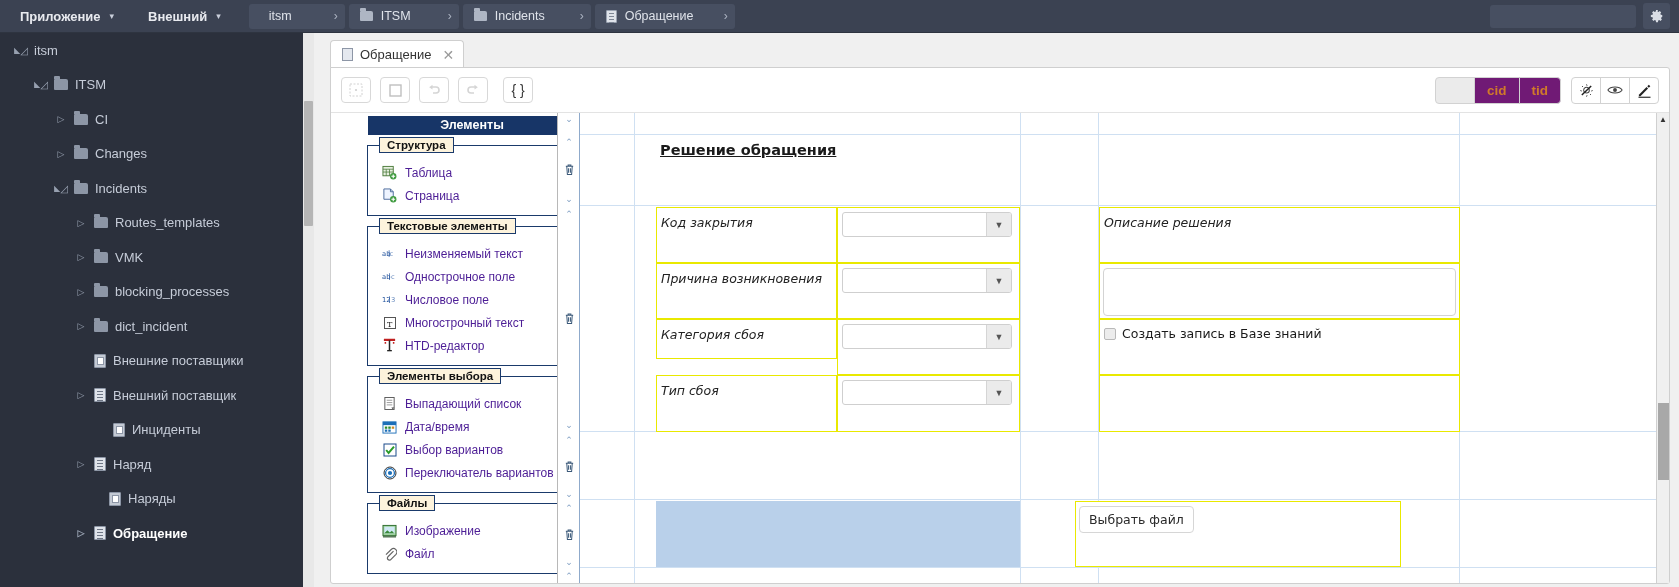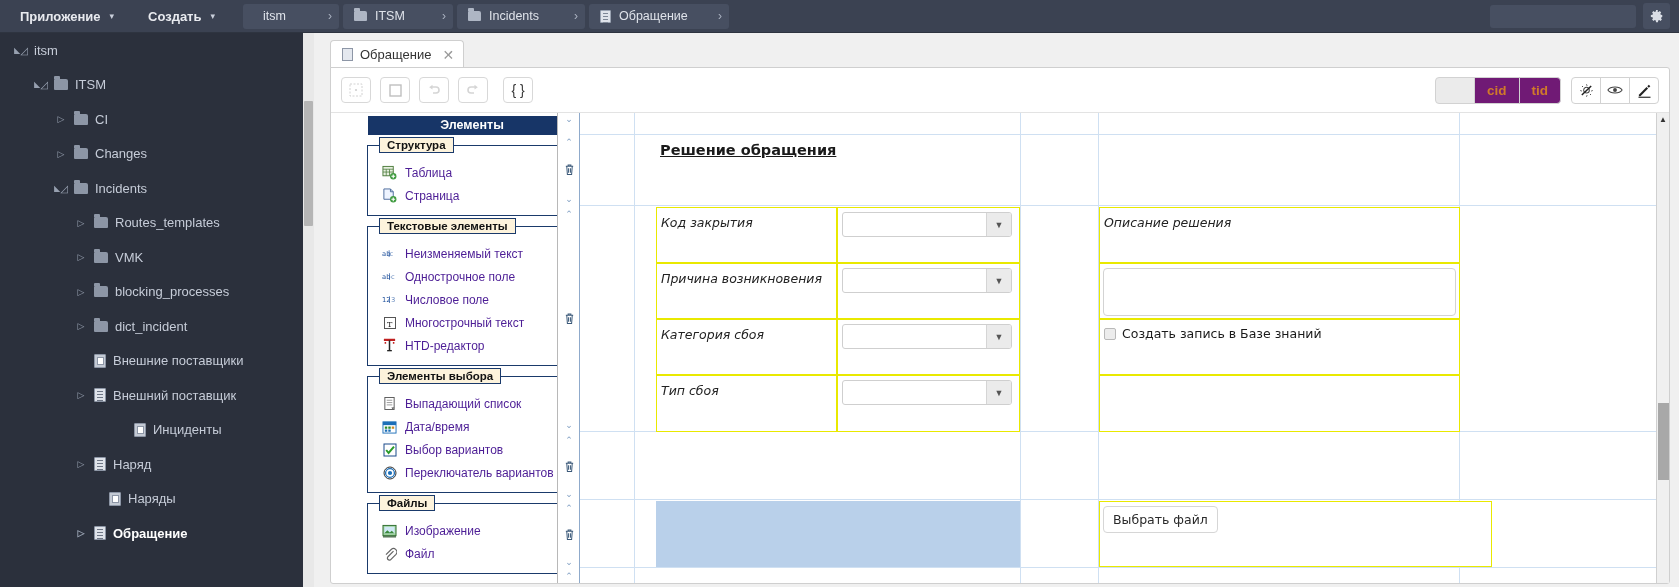--- a/index.html
+++ b/index.html
@@ -260,21 +260,21 @@
 </style>
 </head>
 <body>
 
 <div class="topbar">
   <div class="tb-menu">
     <span>Приложение</span>
     <span class="caret">▾</span>
   </div>
   <div class="tb-menu">
-    <span>Создать</span>
+    <span>Внешний</span>
     <span class="caret">▾</span>
   </div>
 
   <div class="crumbs">
     <div class="crumb" style="padding-left:20px;min-width:96px;">
       <span>itsm</span>
       <span class="arr">›</span>
     </div>
     <div class="crumb" style="min-width:110px;">
       <span class="folder"></span>
@@ -364,21 +364,21 @@
       <span style="width: 6px; flex: 0 0 auto;"></span>
       <span class="ico-doc2"></span>
       <span>Внешние поставщики</span>
     </div>
     <div class="tree-item" style="padding-left: 74px;">
       <span class="tw closed"></span>
       <span style="width: 6px; flex: 0 0 auto;"></span>
       <span class="ico-doc"></span>
       <span>Внешний поставщик</span>
     </div>
-    <div class="tree-item" style="padding-left: 114px;">
+    <div class="tree-item" style="padding-left: 74px; margin-left: 19px;">
       <span class="tw "></span>
       <span style="width: 6px; flex: 0 0 auto;"></span>
       <span class="ico-doc2"></span>
       <span>Инциденты</span>
     </div>
     <div class="tree-item" style="padding-left: 74px;">
       <span class="tw closed"></span>
       <span style="width: 6px; flex: 0 0 auto;"></span>
       <span class="ico-doc"></span>
       <span>Наряд</span>
@@ -687,21 +687,21 @@
         <div class="row" style="top:455px;height:45px;"></div>
 
         <div class="title-sol" style="position:absolute;left:98px;top:22px;">Решение обращения</div>
 
         <div class="ybox" style="left:98px;top:94px;width:181px;height:56px;">
           <div class="flabel">Код закрытия</div>
         </div>
         <div class="ybox" style="left:98px;top:150px;width:181px;height:56px;">
           <div class="flabel">Причина возникновения</div>
         </div>
-        <div class="ybox" style="left:98px;top:206px;width:181px;height:56px;">
+        <div class="ybox" style="left:98px;top:206px;width:181px;height:40px;">
           <div class="flabel">Категория сбоя</div>
         </div>
         <div class="ybox" style="left:98px;top:262px;width:181px;height:57px;">
           <div class="flabel">Тип сбоя</div>
         </div>
 
         <div class="ybox" style="left:279px;top:94px;width:183px;height:56px;">
           <div class="dd" style="left:4px;top:4px;width:170px;">
             <div class="btn">▼</div>
           </div>
@@ -731,21 +731,21 @@
         <div class="ybox" style="left:541px;top:206px;width:361px;height:56px;">
           <div class="cbrow">
             <div class="cb"></div>
             <div class="cblabel">Создать запись в Базе знаний</div>
           </div>
         </div>
         <div class="ybox" style="left:541px;top:262px;width:361px;height:57px;"></div>
 
         <div class="selcell" style="left:98px;top:388px;width:364px;height:66px;"></div>
 
-        <div class="ybox" style="left:541px;top:388px;width:393px;height:66px;">
+        <div class="ybox" style="left:517px;top:388px;width:326px;height:66px;">
           <div class="filebtn" style="left:3px;top:4px;">Выбрать файл</div>
         </div>
 
       </div>
 
       <div class="c-scroll">
         <div class="up">▲</div>
         <div class="thumb"></div>
       </div>
     </div>

